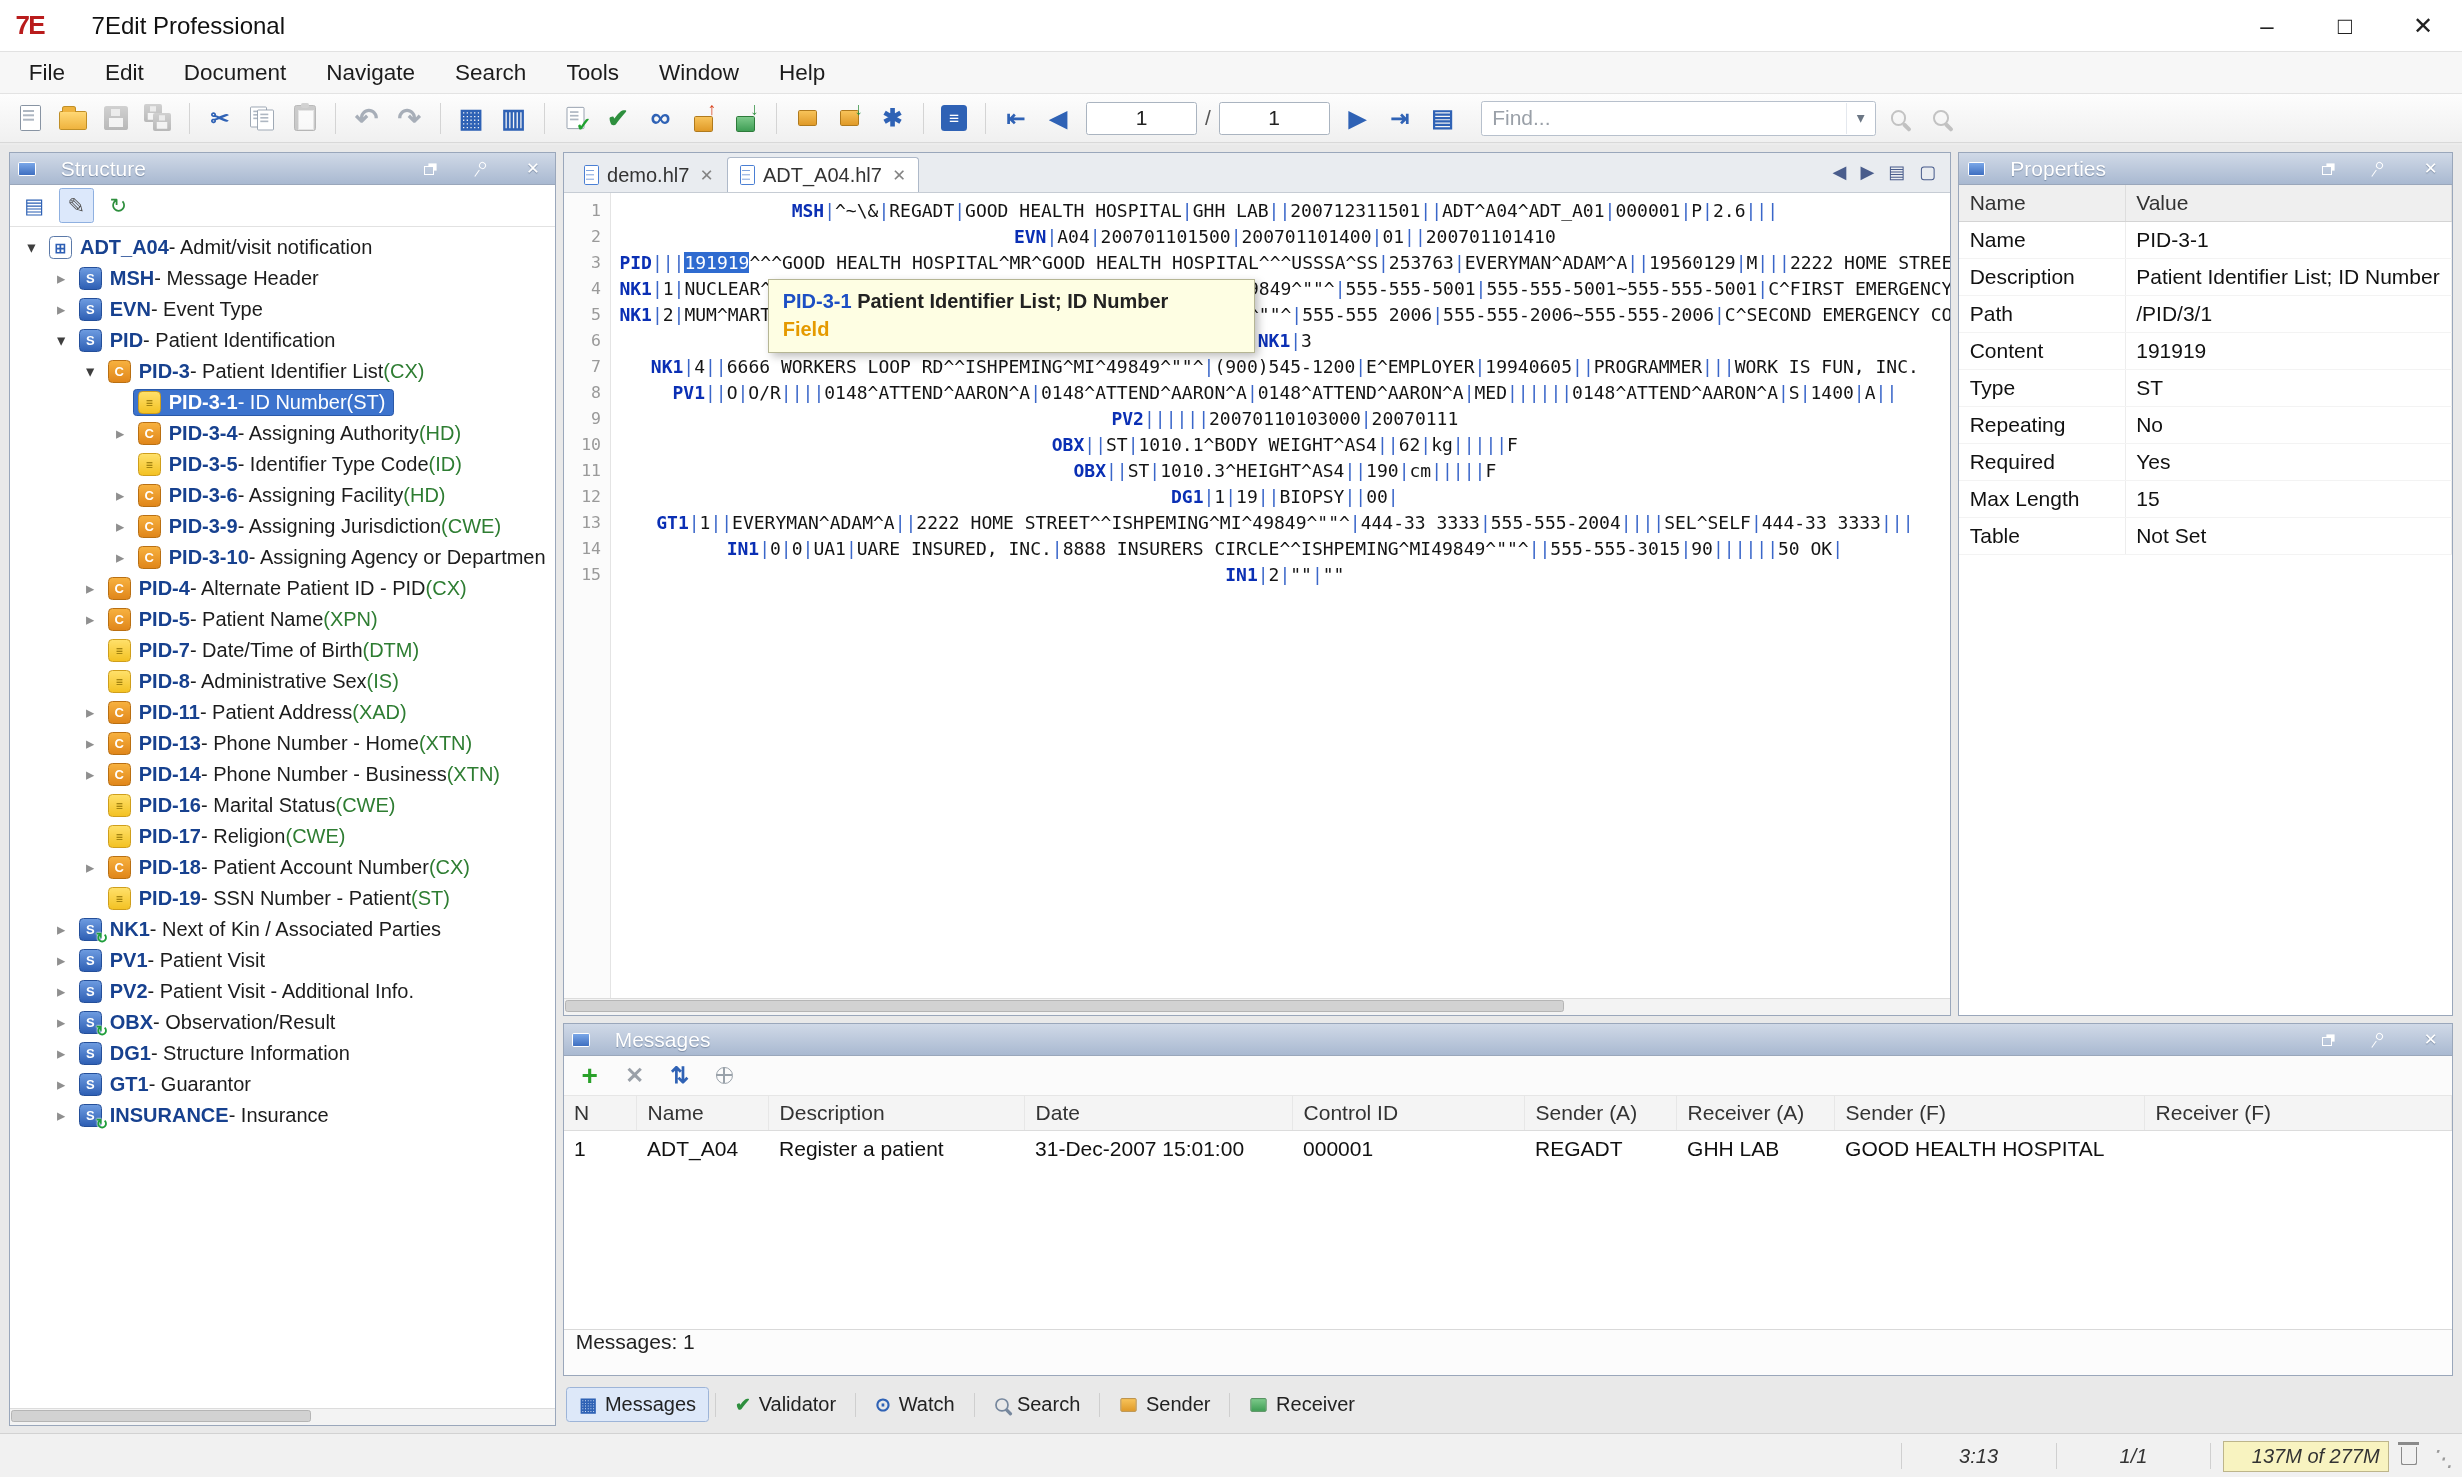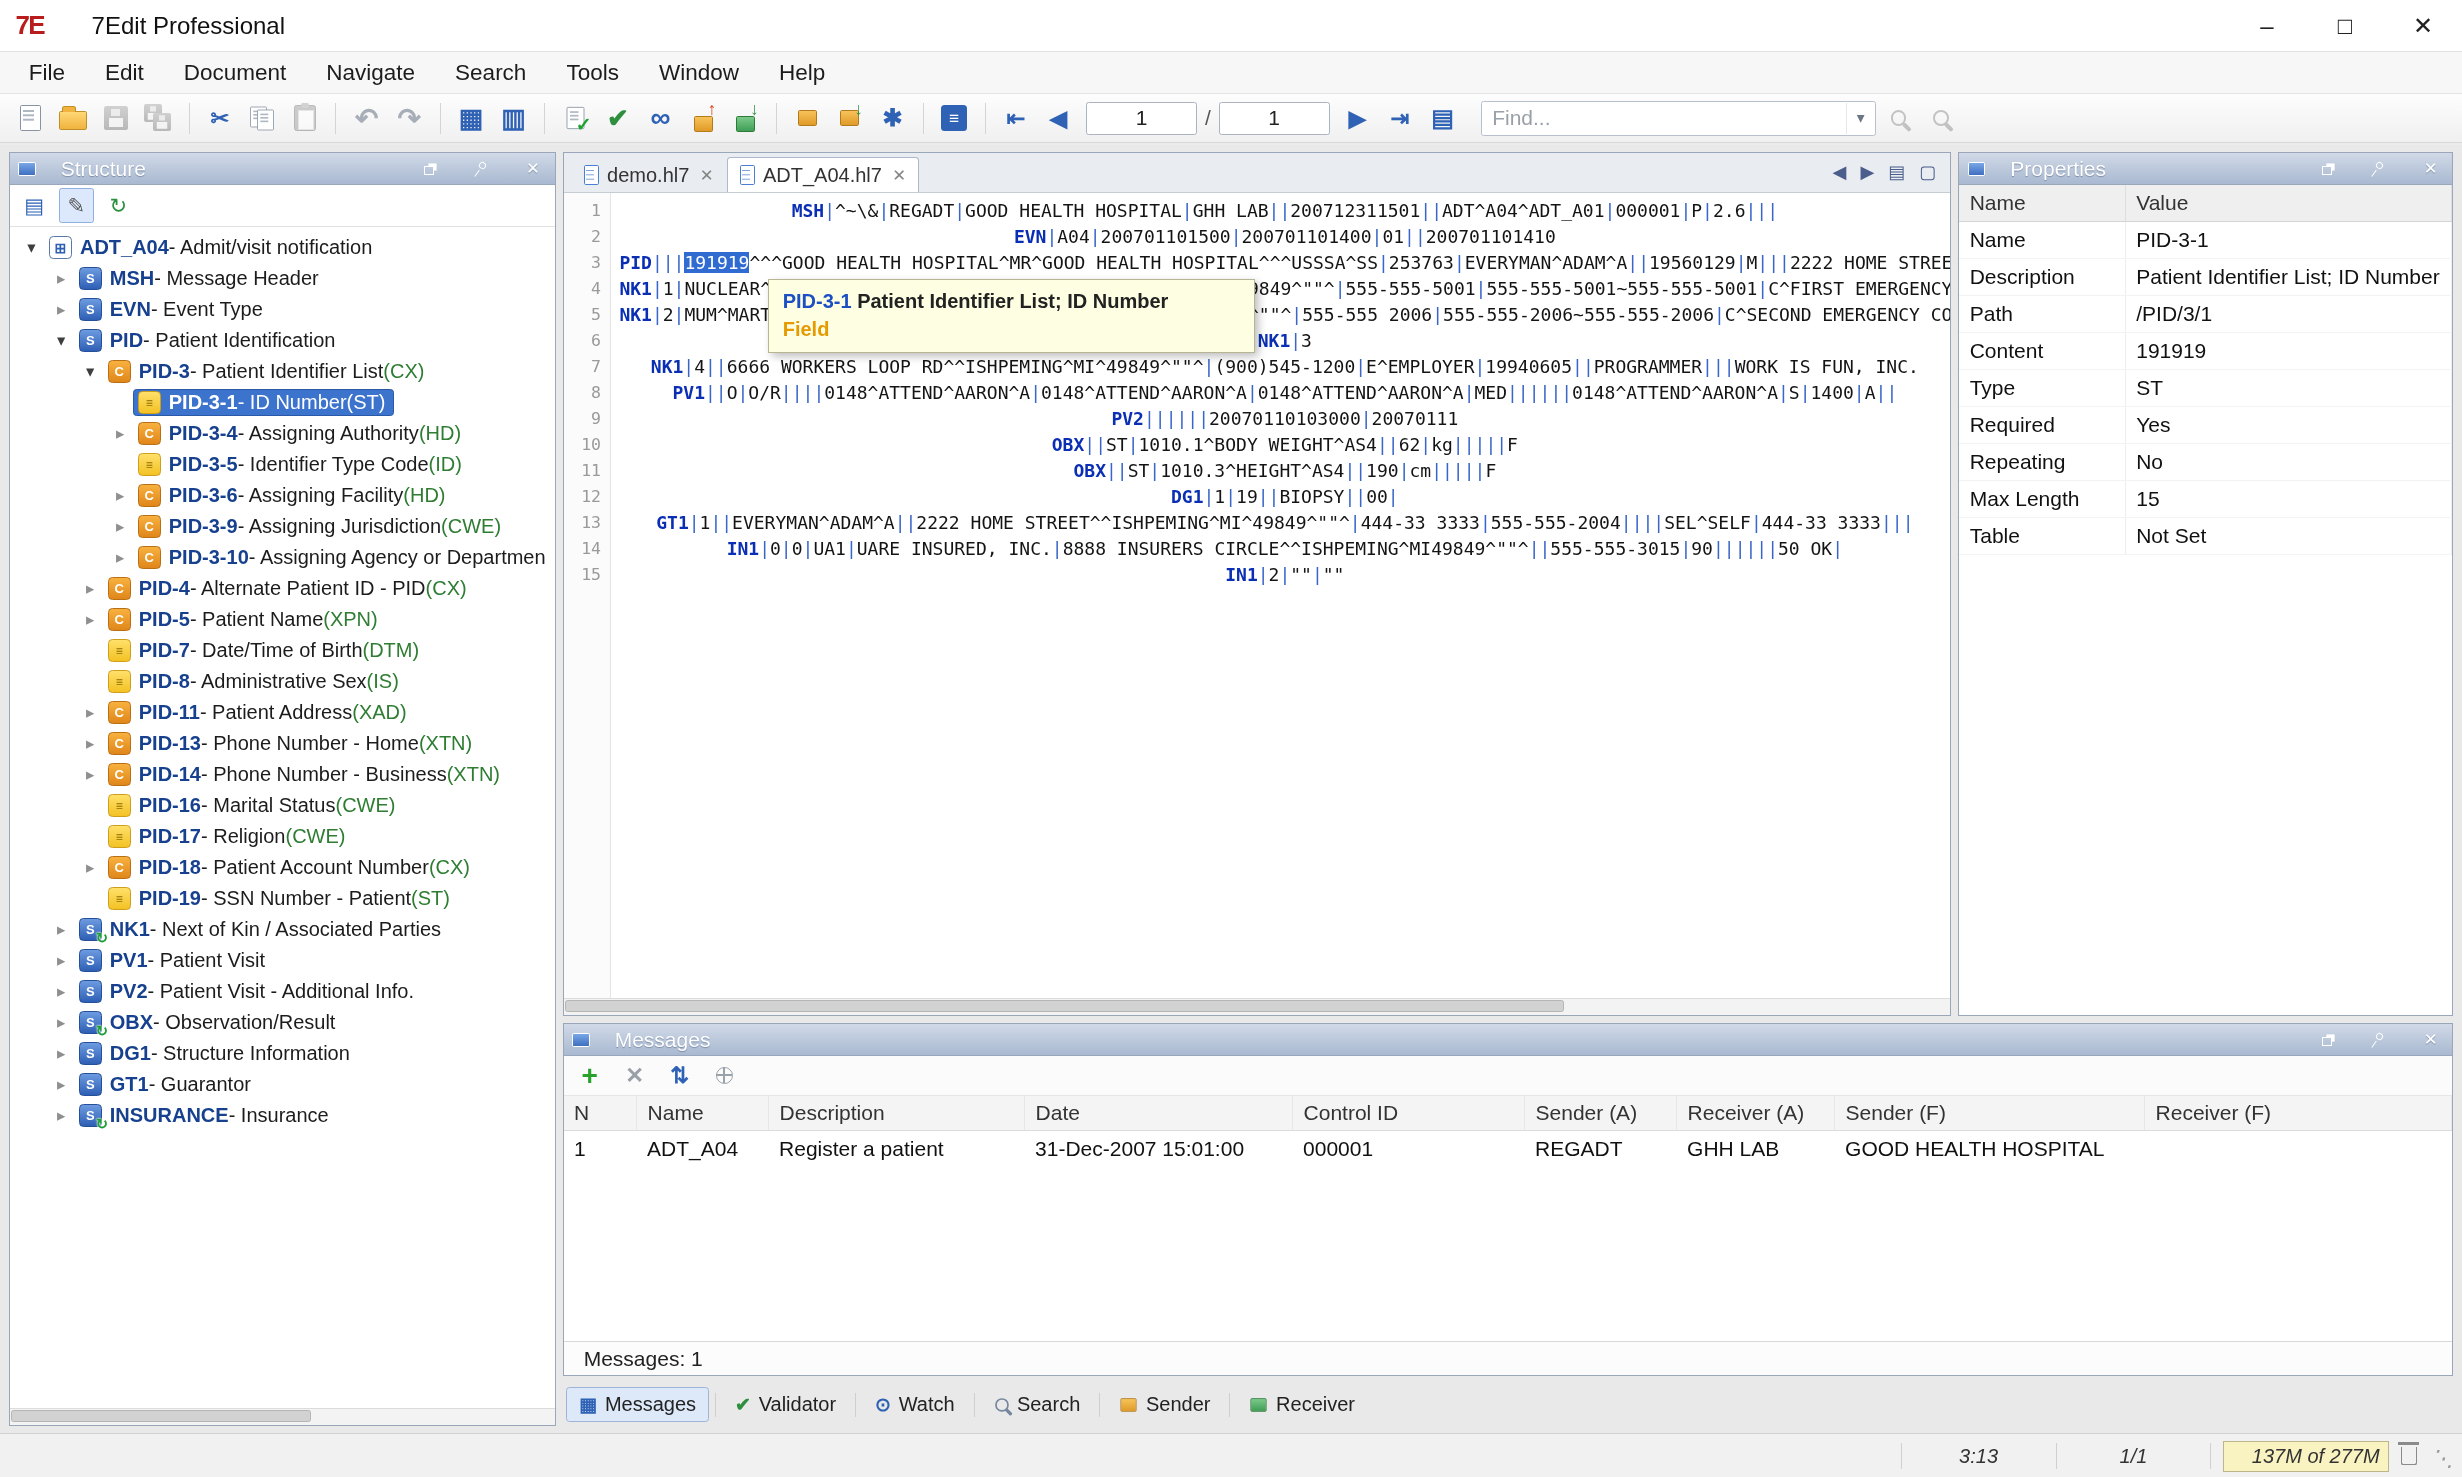--- a/index.html
+++ b/index.html
@@ -144,21 +144,21 @@
   .updown { color:#2f62b5; font-size:22.5px; font-weight:bold; }
   .globeic { width:17.3px; height:17.3px; border:1.7px solid #9aa2aa; border-radius:50%; position:relative; }
   .globeic::before { content:""; position:absolute; left:-0.9px; top:6px; width:15.6px; height:1.7px; background:#9aa2aa; }
   .globeic::after { content:""; position:absolute; left:6px; top:-0.9px; width:1.7px; height:15.6px; background:#9aa2aa; }
   .mbody { flex:1; overflow:hidden; background:#fff; }
   .mgrid { width:100%; border-collapse:collapse; font-size:21px; table-layout:fixed; }
   .mgrid col.c0{width:73px} .mgrid col.c1{width:132px} .mgrid col.c2{width:256px} .mgrid col.c3{width:268px}
   .mgrid col.c4{width:232px} .mgrid col.c5{width:152px} .mgrid col.c6{width:158px} .mgrid col.c7{width:310px} .mgrid col.c8{width:auto}
   .mgrid th { background:#f4f4f4; border-bottom:0.9px solid #dcdcdc; border-right:0.9px solid #e7e7e7; text-align:left; font-weight:normal; color:#333; padding:5.2px 10.4px; white-space:nowrap; }
   .mgrid td { padding:6px 10.4px; color:#111; white-space:nowrap; overflow:hidden; }
-  .mfoot { height:34px; flex:none; border-top:0.9px solid #d9d9d9; display:flex; align-items:center; padding:0 20px; font-size:21px; color:#222; background:#fcfcfc; }
+  .mfoot { height:46px; flex:none; border-top:0.9px solid #d9d9d9; display:flex; align-items:flex-start; padding:0 12px; font-size:21px; color:#222; background:#fcfcfc; }
 
   
   .dockstrip { height:43px; flex:none; display:flex; align-items:center; gap:1.7px; padding:0 3.5px; }
   .dtab { display:flex; align-items:center; gap:7.8px; padding:5.2px 12px; font-size:20px; color:#222; border:0.9px solid transparent; border-radius:3.5px; }
   .dtab.active { background:#dde8f9; border-color:#9db4d8; }
   .dglyph { font-size:19px; font-weight:bold; }
   .dsep { width:0.9px; height:24px; background:#cfcfcf; margin:0 4.3px; }
 
   
   .statusbar { position:absolute; left:0; right:0; bottom:0; height:45px; background:#f1f1f1; border-top:0.9px solid #d2d2d2; display:flex; align-items:center; font-size:20px; color:#333; padding:0 8.7px;font-style:italic; }
@@ -680,26 +680,26 @@
                 </tr>
                 <tr>
                   <td class="pname">Content</td>
                   <td class="pval">191919</td>
                 </tr>
                 <tr>
                   <td class="pname">Type</td>
                   <td class="pval">ST</td>
                 </tr>
                 <tr>
+                  <td class="pname">Repeating</td>
+                  <td class="pval">No</td>
+                </tr>
+                <tr>
                   <td class="pname">Required</td>
                   <td class="pval">Yes</td>
-                </tr>
-                <tr>
-                  <td class="pname">Repeating</td>
-                  <td class="pval">No</td>
                 </tr>
                 <tr>
                   <td class="pname">Max Length</td>
                   <td class="pval">15</td>
                 </tr>
                 <tr>
                   <td class="pname">Table</td>
                   <td class="pval">Not Set</td>
                 </tr>
               </tbody>

